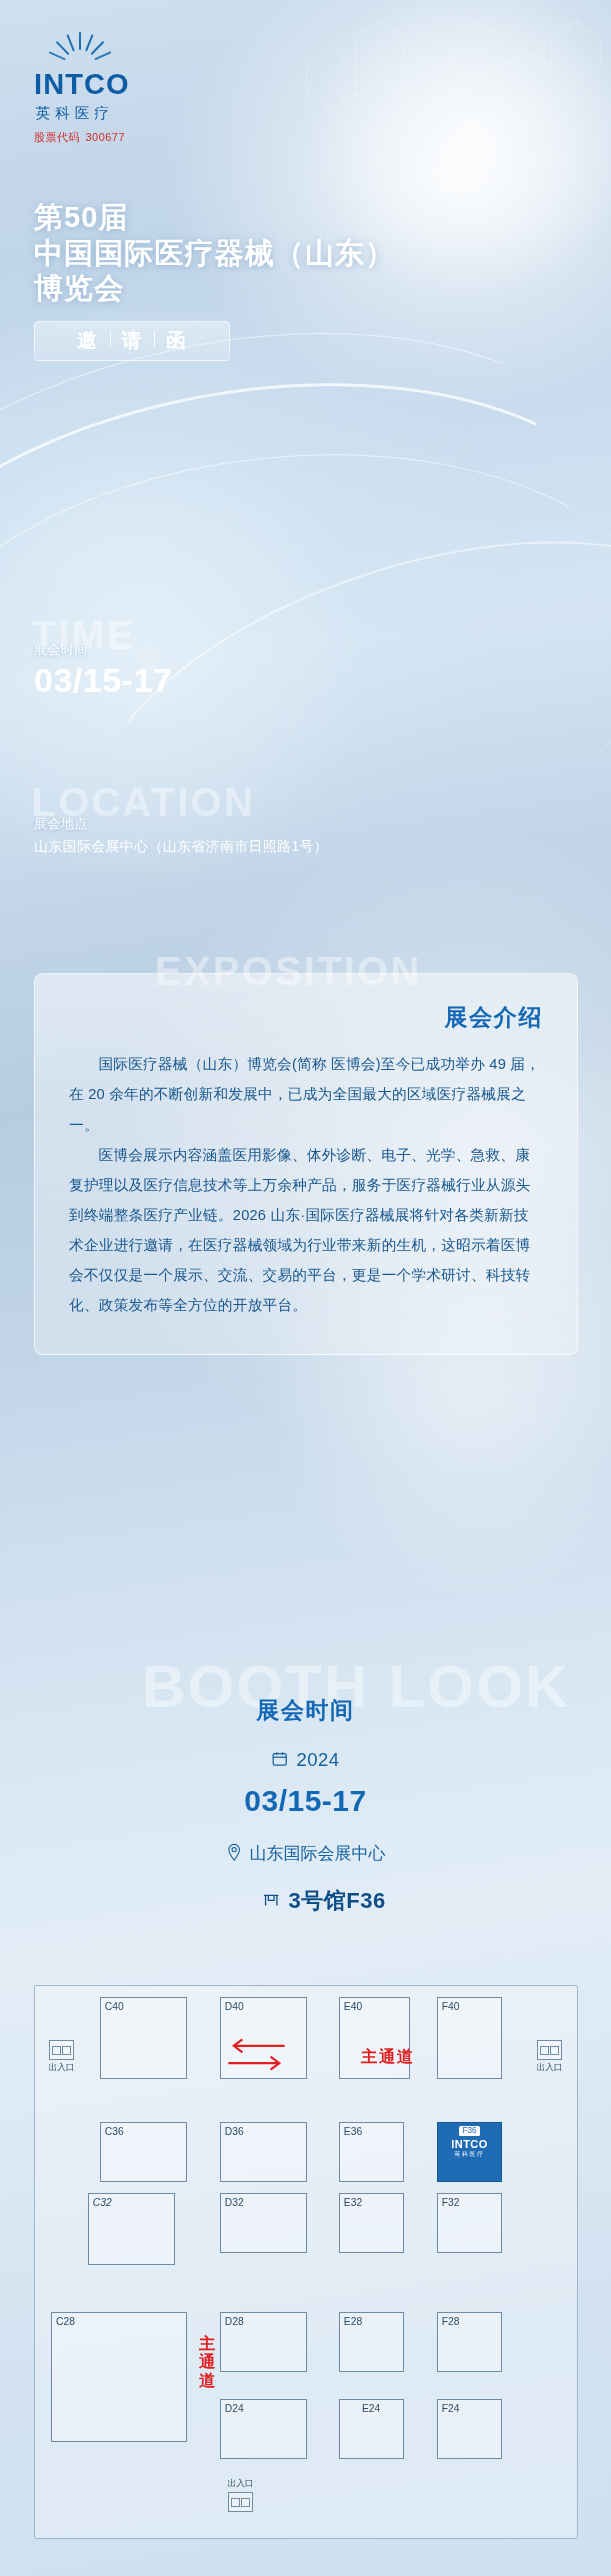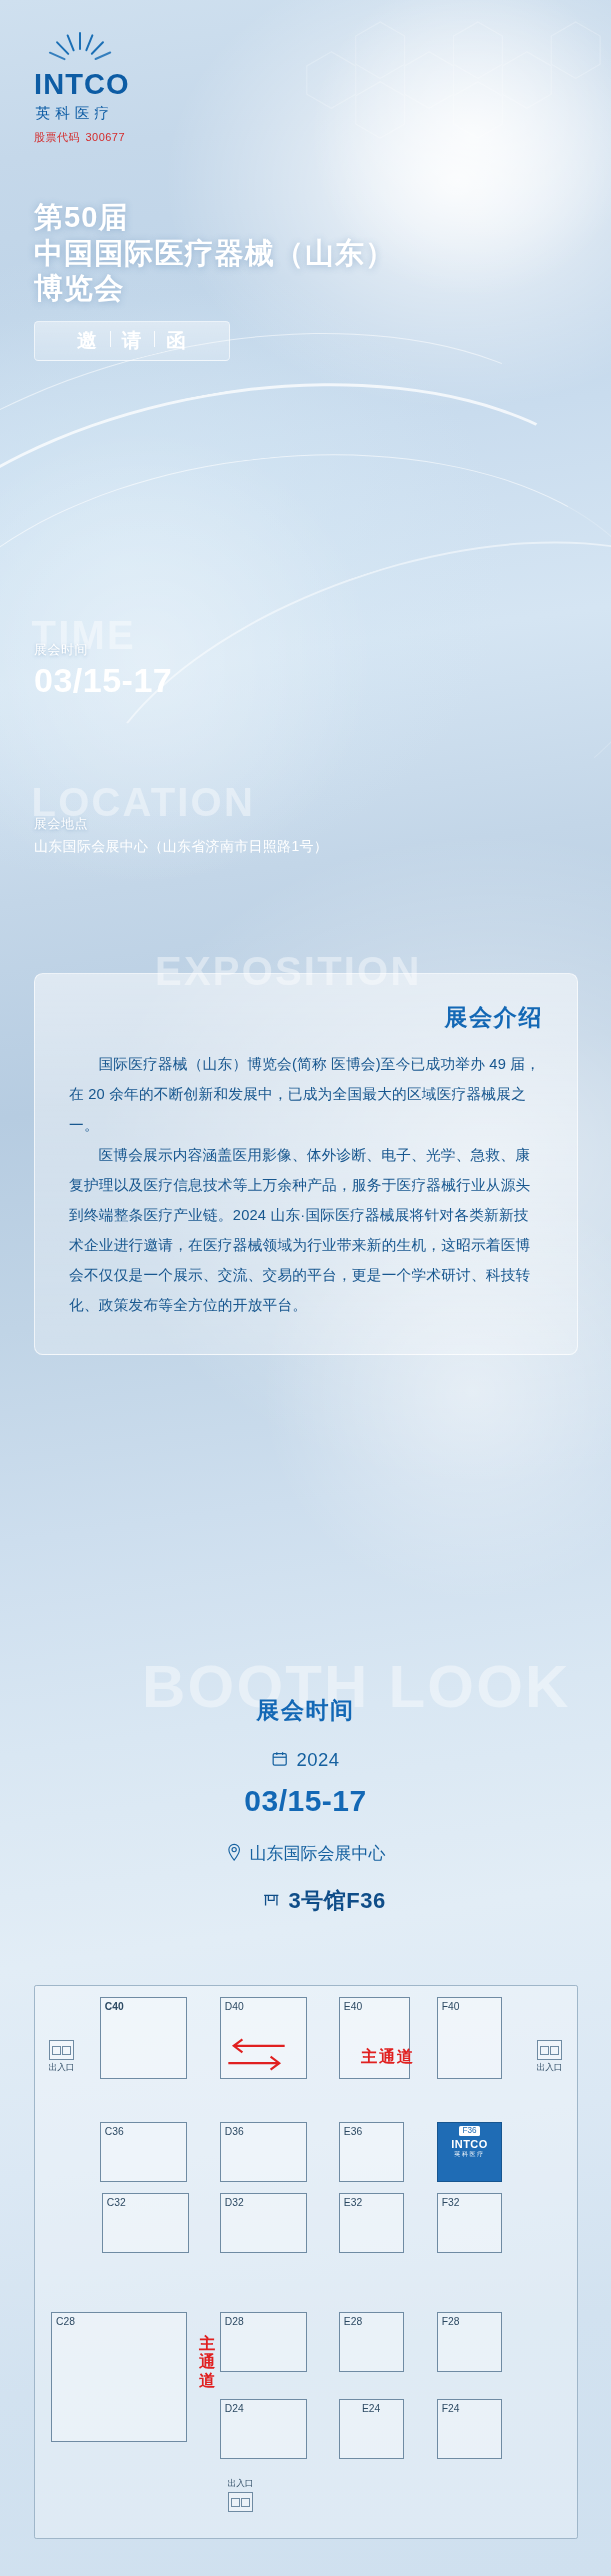--- a/index.html
+++ b/index.html
@@ -396,21 +396,21 @@
     <div class="lbl">展会地点</div>
     <div class="val">山东国际会展中心（山东省济南市日照路1号）</div>
   </div>
 
   <div class="ghost" style="left:155px; top:949px;">EXPOSITION</div>
 
   <div class="card" style="top:973px; padding: 28px 34px 33px;">
     <div class="card-title">展会介绍</div>
     <div class="card-body">
       <p>国际医疗器械（山东）博览会(简称 医博会)至今已成功举办 49 届，在 20 余年的不断创新和发展中，已成为全国最大的区域医疗器械展之一。</p>
-      <p>医博会展示内容涵盖医用影像、体外诊断、电子、光学、急救、康复护理以及医疗信息技术等上万余种产品，服务于医疗器械行业从源头到终端整条医疗产业链。2024 山东·国际医疗器械展将针对各类新新技术企业进行邀请，在医疗器械领域为行业带来新的生机，这昭示着医博会不仅仅是一个展示、交流、交易的平台，更是一个学术研讨、科技转化、政策发布等全方位的开放平台。</p>
+      <p>医博会展示内容涵盖医用影像、体外诊断、电子、光学、急救、康复护理以及医疗信息技术等上万余种产品，服务于医疗器械行业从源头到终端整条医疗产业链。2026 山东·国际医疗器械展将针对各类新新技术企业进行邀请，在医疗器械领域为行业带来新的生机，这昭示着医博会不仅仅是一个展示、交流、交易的平台，更是一个学术研讨、科技转化、政策发布等全方位的开放平台。</p>
     </div>
   </div>
 
   <div class="ghost" style="left:142px; top:1652px; font-size:60px;">BOOTH LOOK</div>
 
   <div class="guide-title" style="top:1695px;">展会时间</div>
 
   <div class="guide-row" style="top:1749px;">
     <span class="ico">
       <svg width="17.4" height="17.4" viewBox="0 0 24 24" fill="none" stroke="#15609f" stroke-width="1.7">
@@ -441,36 +441,36 @@
     <span class="ico">
       <svg width="18.5" height="17.4" viewBox="0 0 26 24" fill="none" stroke="#0f4d88" stroke-width="1.8">
         <path d="M3 6h20M5 6v14M21 6v14M9 6v7h8V6"></path>
       </svg>
     </span>
     <span class="guide-booth">3号馆F36</span>
   </div>
 
   <div class="plan">
 
-    <div class="booth" style="left:65px; top:11px; width:87px; height:82px;font-weight:bold;">C40</div>
+    <div class="booth" style="left:65px; top:11px; width:87px; height:82px;">C40</div>
     <div class="booth" style="left:185px; top:11px; width:87px; height:82px;">D40</div>
     <div class="booth" style="left:304px; top:11px; width:71px; height:82px;">E40</div>
     <div class="booth" style="left:402px; top:11px; width:65px; height:82px;">F40</div>
 
     <div class="booth" style="left:65px; top:136px; width:87px; height:60px;">C36</div>
     <div class="booth" style="left:185px; top:136px; width:87px; height:60px;">D36</div>
     <div class="booth" style="left:304px; top:136px; width:65px; height:60px;">E36</div>
 
     <div class="f36" style="left:402px; top:136px; width:65px; height:60px;">
       <span class="tag">F36</span>
       <div class="bl">INTCO</div>
       <div class="bs">英科医疗</div>
     </div>
 
-    <div class="booth" style="left:67px; top:207px; width:87px; height:60px;">C32</div>
+    <div class="booth" style="left:53px; top:207px; width:87px; height:72px;font-style:italic;">C32</div>
     <div class="booth" style="left:185px; top:207px; width:87px; height:60px;">D32</div>
     <div class="booth" style="left:304px; top:207px; width:65px; height:60px;">E32</div>
     <div class="booth" style="left:402px; top:207px; width:65px; height:60px;">F32</div>
 
     <div class="booth" style="left:16.3px; top:326px; width:136px; height:130px;">C28</div>
     <div class="booth" style="left:185px; top:326px; width:87px; height:60px;">D28</div>
     <div class="booth" style="left:304px; top:326px; width:65px; height:60px;">E28</div>
     <div class="booth" style="left:402px; top:326px; width:65px; height:60px;">F28</div>
 
     <div class="booth" style="left:185px; top:413px; width:87px; height:60px;">D24</div>

